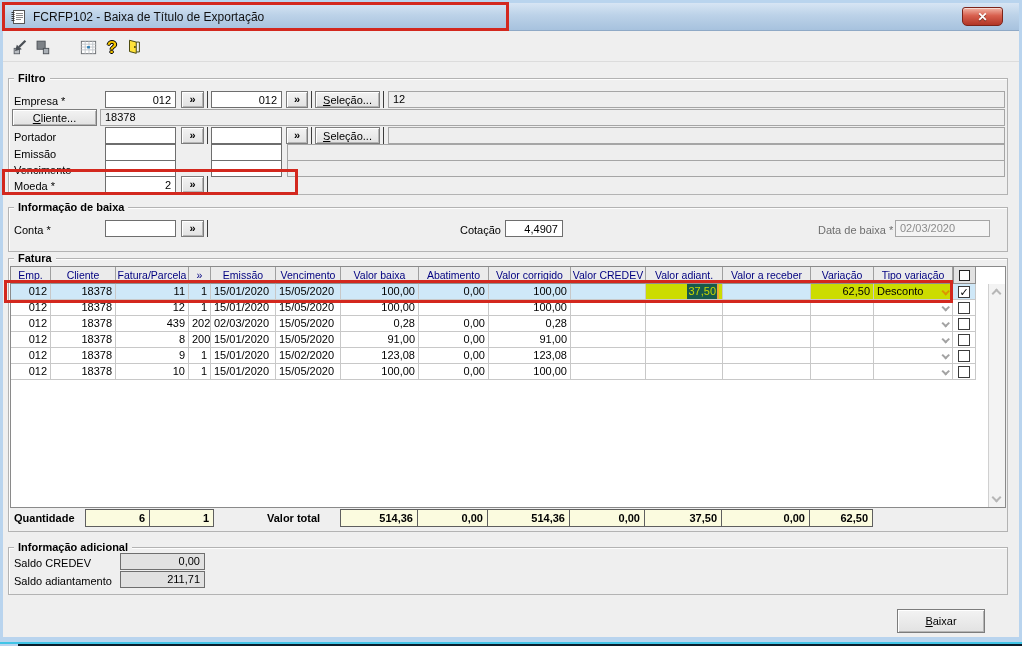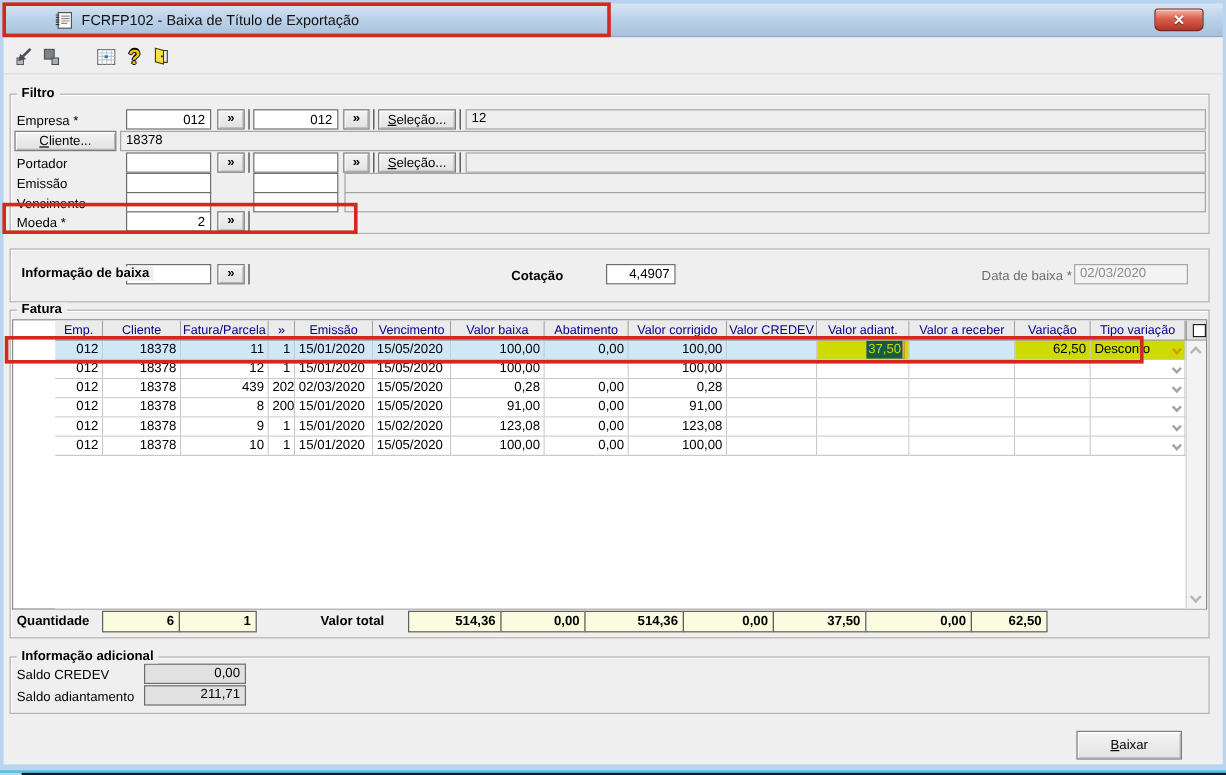--- a/index.html
+++ b/index.html
@@ -1,19 +1,19 @@
 <!DOCTYPE html>
 <html><head>
 <meta charset="utf-8">
 <style>
   * { box-sizing: border-box; margin: 0; padding: 0; }
   body { font-family: "Liberation Sans", sans-serif; background:#888; }
   #stage { position:relative; width:1022px; height:646px; background:#b9d4ee; overflow:hidden;
            font-size:11px; color:#000; }
-  .abs { position:absolute;padding-left:35px; }
+  .abs { position:absolute; }
 
   
   .titlebar { left:3px; top:3px; width:1016px; height:28px;
     background:linear-gradient(#d7e5f4,#bcd2e8 45%,#a7c2de);
     border-bottom:1px solid #8fa9c6; display:flex; align-items:center; }
   .title-icon { margin-left:7px; width:16px; height:16px; }
   .title-text { margin-left:7px; font-size:12px; color:#111; }
   .close-btn { left:962px; top:7px; width:41px; height:19px; border-radius:3px 3px 5px 5px;
     background:linear-gradient(#f2b5a6,#d8604e 45%,#b13526);
     border:1px solid #7c241a; box-shadow:inset 0 1px 0 rgba(255,255,255,.5); }
@@ -197,26 +197,26 @@
   <input class="inp" style="left: 105px; top: 160px; width: 71px;" value="">
   <input class="inp" style="left: 211px; top: 160px; width: 71px;" value="">
   <div class="rofield" style="left:287px; top:160px; width:718px;"></div>
 
   <span class="lbl" style="left:14px; top:178px;">Moeda *</span>
   <input class="inp num" style="left: 105px; top: 176px; width: 71px;" value="2">
   <div class="btn" style="left:181px; top:176px; width:23px; height:17px;"><span class="lookup">»</span></div>
   <div class="vsep" style="left:207px; top:176px;"></div>
 
   <div class="abs groupbox" style="left:8px; top:207px; width:1000px; height:45px;"></div>
-  <span class="legend" style="left:14px; top:201px;margin-top:21px;">Informação de baixa</span>
+  <span class="legend" style="left:14px; top:201px;">Informação de baixa</span>
   <span class="lbl" style="left:14px; top:222px;">Conta *</span>
   <input class="inp" style="left: 105px; top: 220px; width: 71px;" value="">
   <div class="btn" style="left:181px; top:220px; width:23px; height:17px;"><span class="lookup">»</span></div>
   <div class="vsep" style="left:207px; top:220px;"></div>
-  <span class="lbl" style="left:426px; top:222px;font-weight:bold;">Cotação</span>
+  <span class="lbl" style="left:460px; top:222px;">Cotação</span>
   <input class="inp num" style="left: 505px; top: 220px; width: 58px;" value="4,4907">
   <span class="lbl" style="left:818px; top:222px; color:#6e6e6e;">Data de baixa *</span>
   <div class="rofield dis" style="left:895px; top:220px; width:95px;">02/03/2020</div>
 
   <div class="abs groupbox" style="left:8px; top:258px; width:1000px; height:274px;"></div>
   <span class="legend" style="left:14px; top:252px;">Fatura</span>
 
   <div class="abs viewport">
     <div class="thead">
       <div class="th">Emp.</div>

